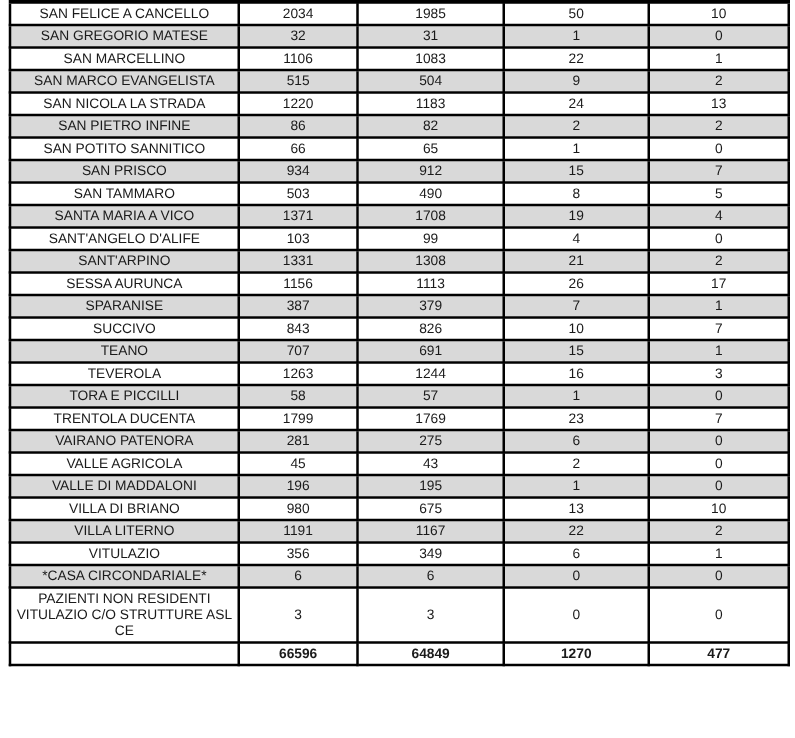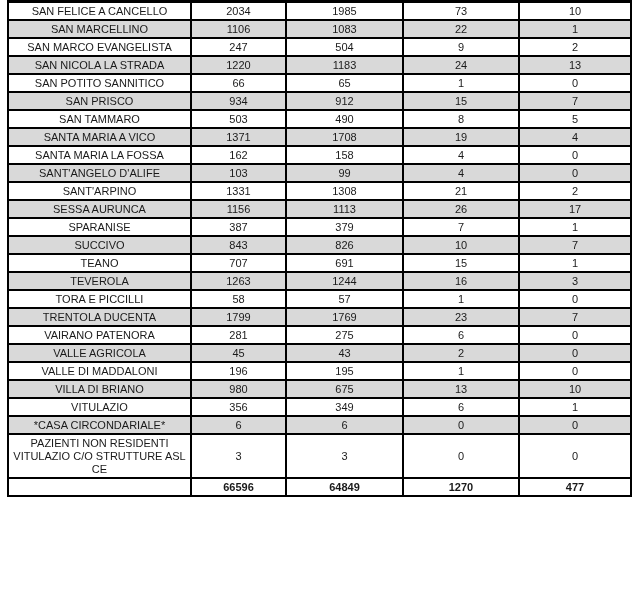--- a/index.html
+++ b/index.html
@@ -71,45 +71,59 @@
       <col class="c-v1">
       <col class="c-v2">
       <col class="c-v3">
       <col class="c-v4">
     </colgroup>
     <tbody class="rows" id="tbody-rows">
         <tr>
           <td>SAN FELICE A CANCELLO</td>
           <td>2034</td>
           <td>1985</td>
-          <td>73</td>
+          <td>50</td>
           <td>10</td>
+        </tr>
+        <tr>
+          <td>SAN GREGORIO MATESE</td>
+          <td>32</td>
+          <td>31</td>
+          <td>1</td>
+          <td>0</td>
         </tr>
         <tr>
           <td>SAN MARCELLINO</td>
           <td>1106</td>
           <td>1083</td>
           <td>22</td>
           <td>1</td>
         </tr>
         <tr>
           <td>SAN MARCO EVANGELISTA</td>
-          <td>247</td>
+          <td>515</td>
           <td>504</td>
           <td>9</td>
           <td>2</td>
         </tr>
         <tr>
           <td>SAN NICOLA LA STRADA</td>
           <td>1220</td>
           <td>1183</td>
           <td>24</td>
           <td>13</td>
         </tr>
         <tr>
+          <td>SAN PIETRO INFINE</td>
+          <td>86</td>
+          <td>82</td>
+          <td>2</td>
+          <td>2</td>
+        </tr>
+        <tr>
           <td>SAN POTITO SANNITICO</td>
           <td>66</td>
           <td>65</td>
           <td>1</td>
           <td>0</td>
         </tr>
         <tr>
           <td>SAN PRISCO</td>
           <td>934</td>
           <td>912</td>
@@ -124,27 +138,20 @@
           <td>5</td>
         </tr>
         <tr>
           <td>SANTA MARIA A VICO</td>
           <td>1371</td>
           <td>1708</td>
           <td>19</td>
           <td>4</td>
         </tr>
         <tr>
-          <td>SANTA MARIA LA FOSSA</td>
-          <td>162</td>
-          <td>158</td>
-          <td>4</td>
-          <td>0</td>
-        </tr>
-        <tr>
           <td>SANT'ANGELO D'ALIFE</td>
           <td>103</td>
           <td>99</td>
           <td>4</td>
           <td>0</td>
         </tr>
         <tr>
           <td>SANT'ARPINO</td>
           <td>1331</td>
           <td>1308</td>
@@ -220,20 +227,27 @@
           <td>195</td>
           <td>1</td>
           <td>0</td>
         </tr>
         <tr>
           <td>VILLA DI BRIANO</td>
           <td>980</td>
           <td>675</td>
           <td>13</td>
           <td>10</td>
+        </tr>
+        <tr>
+          <td>VILLA LITERNO</td>
+          <td>1191</td>
+          <td>1167</td>
+          <td>22</td>
+          <td>2</td>
         </tr>
         <tr>
           <td>VITULAZIO</td>
           <td>356</td>
           <td>349</td>
           <td>6</td>
           <td>1</td>
         </tr>
         <tr>
           <td>*CASA CIRCONDARIALE*</td>

